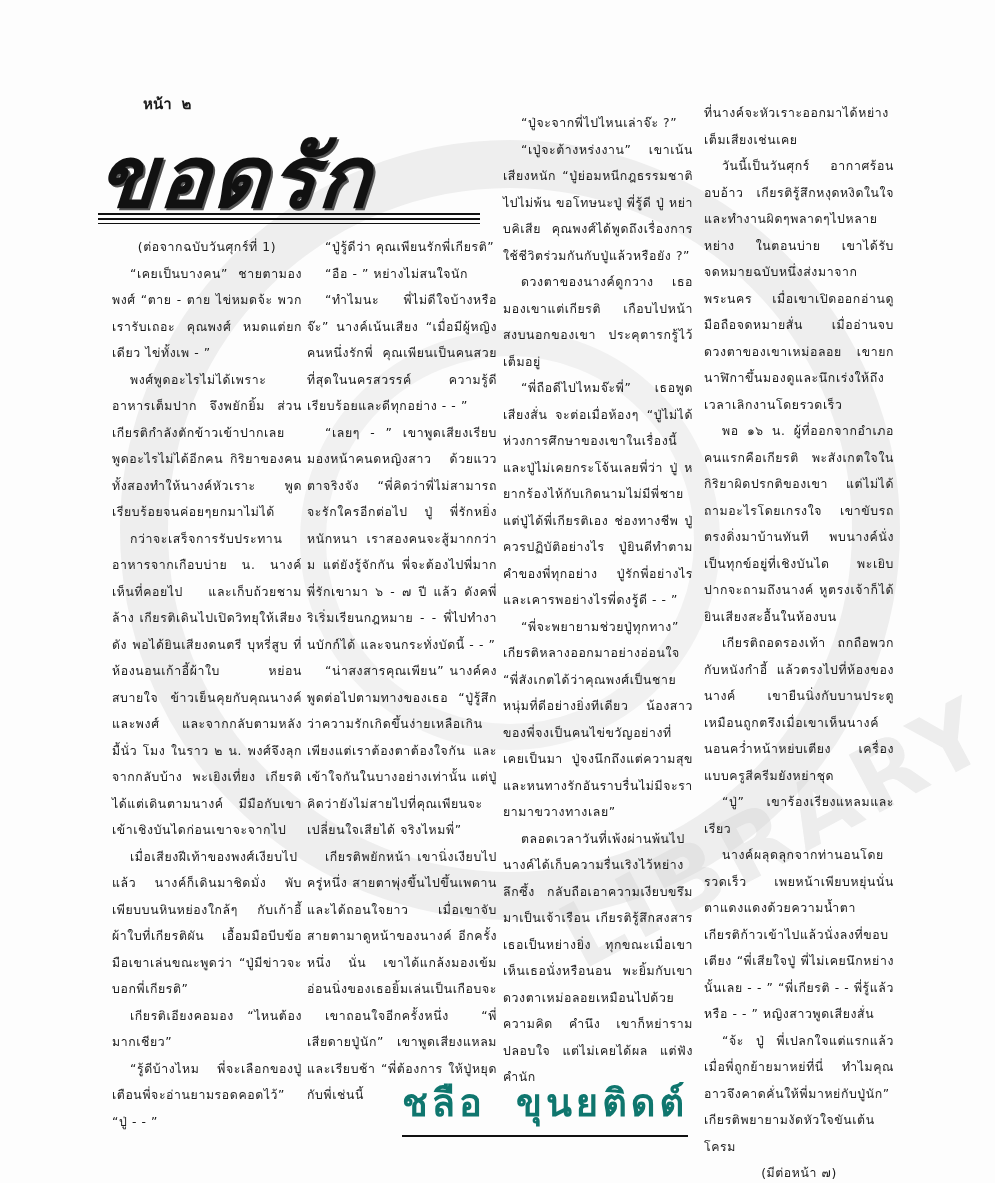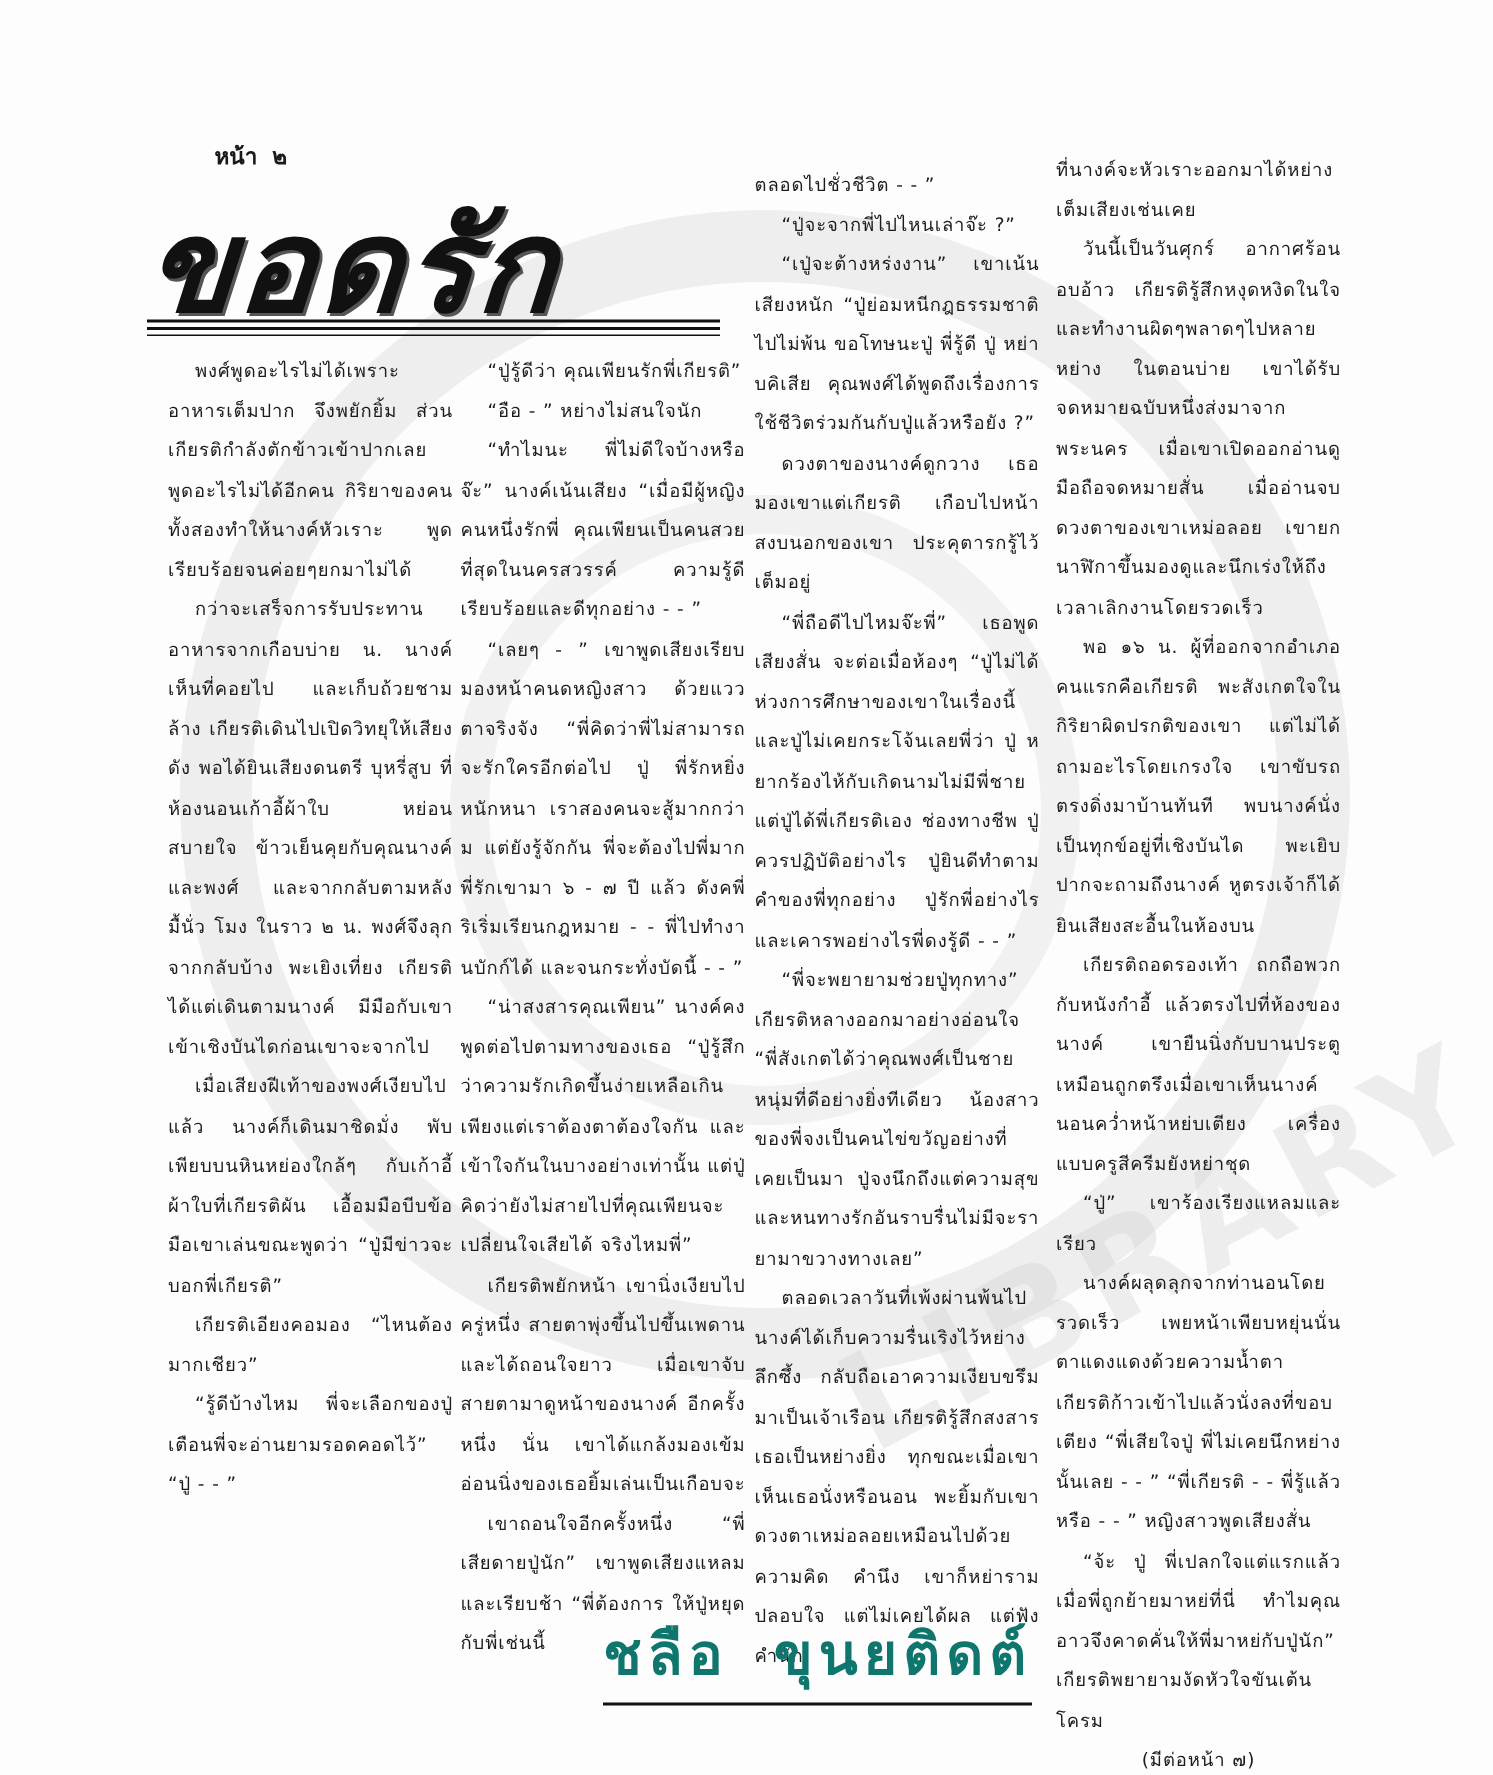--- a/index.html
+++ b/index.html
@@ -61,39 +61,40 @@
 <div class="page-no">
   <b>หน้า</b><span>๒</span>
 </div>
 
 <div class="title">ขอดรัก</div>
 <div class="title-rule"></div>
 <div class="title-rule r2"></div>
 <div class="title-rule r3"></div>
 
 <div class="col c1">
+  <p class="ni cont">(ต่อจากฉบับวันศุกร์ที่ 1)</p>
+  <p>“เคยเป็นบางคน” ชายตามองพงศ์ “ตาย - ตาย ไข่หมดจ้ะ พวกเรารับเถอะ คุณพงศ์ หมดแต่ยกเดียว ไข่ทั้งเพ - ”</p>
   <p>พงศ์พูดอะไรไม่ได้เพราะอาหารเต็มปาก จึงพยักยิ้ม ส่วนเกียรติกำลังตักข้าวเข้าปากเลยพูดอะไรไม่ได้อีกคน กิริยาของคนทั้งสองทำให้นางค์หัวเราะ พูดเรียบร้อยจนค่อยๆยกมาไม่ได้</p>
   <p>กว่าจะเสร็จการรับประทานอาหารจากเกือบบ่าย น. นางค์เห็นที่คอยไป และเก็บถ้วยชามล้าง เกียรติเดินไปเปิดวิทยุให้เสียงดัง พอได้ยินเสียงดนตรี บุหรี่สูบ ที่ห้องนอนเก้าอี้ผ้าใบ หย่อนสบายใจ ข้าวเย็นคุยกับคุณนางค์และพงศ์ และจากกลับตามหลังมื้นั่ว โมง ในราว ๒ น. พงศ์จึงลุกจากกลับบ้าง พะเยิงเที่ยง เกียรติได้แต่เดินตามนางค์ มีมือกับเขาเข้าเชิงบันไดก่อนเขาจะจากไป</p>
   <p>เมื่อเสียงฝีเท้าของพงศ์เงียบไปแล้ว นางค์ก็เดินมาชิดมั่ง พับเพียบบนหินหย่องใกล้ๆ กับเก้าอี้ผ้าใบที่เกียรติผัน เอื้อมมือบีบข้อมือเขาเล่นขณะพูดว่า “ปู่มีข่าวจะบอกพี่เกียรติ”</p>
   <p>เกียรติเอียงคอมอง “ไหนต้องมากเชียว”</p>
   <p>“รู้ดีบ้างไหม พี่จะเลือกของปู่ เตือนพี่จะอ่านยามรอดคอดไว้” “ปู่ - - ”</p>
 </div>
 
 <div class="col c2">
   <p>“ปู่รู้ดีว่า คุณเพียนรักพี่เกียรติ”</p>
   <p>“อือ - ” หย่างไม่สนใจนัก</p>
   <p>“ทำไมนะ พี่ไม่ดีใจบ้างหรือจ๊ะ” นางค์เน้นเสียง “เมื่อมีผู้หญิงคนหนึ่งรักพี่ คุณเพียนเป็นคนสวยที่สุดในนครสวรรค์ ความรู้ดี เรียบร้อยและดีทุกอย่าง - - ”</p>
   <p>“เลยๆ - ” เขาพูดเสียงเรียบ มองหน้าคนดหญิงสาว ด้วยแววตาจริงจัง “พี่คิดว่าพี่ไม่สามารถจะรักใครอีกต่อไป ปู่ พี่รักหยิ่งหนักหนา เราสองคนจะสู้มากกว่าม แต่ยังรู้จักกัน พี่จะต้องไปพี่มาก พี่รักเขามา ๖ - ๗ ปี แล้ว ดังคพี่ริเริ่มเรียนกฎหมาย - - พี่ไปทำงานบักก์ได้ และจนกระทั่งบัดนี้ - - ”</p>
   <p>“น่าสงสารคุณเพียน” นางค์คงพูดต่อไปตามทางของเธอ “ปู่รู้สึกว่าความรักเกิดขึ้นง่ายเหลือเกิน เพียงแต่เราต้องตาต้องใจกัน และเข้าใจกันในบางอย่างเท่านั้น แต่ปู่คิดว่ายังไม่สายไปที่คุณเพียนจะเปลี่ยนใจเสียได้ จริงไหมพี่”</p>
   <p>เกียรติพยักหน้า เขานิ่งเงียบไปครู่หนึ่ง สายตาพุ่งขึ้นไปขึ้นเพดาน และได้ถอนใจยาว เมื่อเขาจับสายตามาดูหน้าของนางค์ อีกครั้งหนึ่ง นั่น เขาได้แกล้งมองเข้มอ่อนนิ่งของเธอยิ้มเล่นเป็นเกือบจะ</p>
   <p>เขาถอนใจอีกครั้งหนึ่ง “พี่เสียดายปู่นัก” เขาพูดเสียงแหลมและเรียบช้า “พี่ต้องการ ให้ปู่หยุดกับพี่เช่นนี้</p>
 </div>
 
 <div class="col c3">
-  <p class="ni">ตลอดไปชั่วชีวิต - - ”</p>
   <p>“ปู่จะจากพี่ไปไหนเล่าจ๊ะ ?”</p>
   <p>“เปู่จะต้างหร่งงาน” เขาเน้นเสียงหนัก “ปู่ย่อมหนีกฎธรรมชาติไปไม่พ้น ขอโทษนะปู่ พี่รู้ดี ปู่ หย่าบคิเสีย คุณพงศ์ได้พูดถึงเรื่องการใช้ชีวิตร่วมกันกับปู่แล้วหรือยัง ?”</p>
   <p>ดวงตาของนางค์ดูกวาง เธอมองเขาแต่เกียรติ เกือบไปหน้าสงบนอกของเขา ประคุตารกรู้ไว้เต็มอยู่</p>
   <p>“พี่ถือดีไปไหมจ๊ะพี่” เธอพูดเสียงสั่น จะต่อเมื่อห้องๆ “ปู่ไม่ได้ห่วงการศึกษาของเขาในเรื่องนี้ และปู่ไม่เคยกระโจ้นเลยพี่ว่า ปู่ หยากร้องไห้กับเกิดนามไม่มีพี่ชาย แต่ปู่ได้พี่เกียรติเอง ช่องทางชีพ ปู่ควรปฏิบัติอย่างไร ปู่ยินดีทำตามคำของพี่ทุกอย่าง ปู่รักพี่อย่างไร และเคารพอย่างไรพี่ดงรู้ดี - - ”</p>
   <p>“พี่จะพยายามช่วยปู่ทุกทาง” เกียรติหลางออกมาอย่างอ่อนใจ “พี่สังเกตได้ว่าคุณพงศ์เป็นชายหนุ่มที่ดีอย่างยิ่งทีเดียว น้องสาวของพี่จงเป็นคนไข่ขวัญอย่างที่เคยเป็นมา ปู่จงนึกถึงแต่ความสุขและหนทางรักอันราบรื่นไม่มีจะรายามาขวางทางเลย”</p>
   <p>ตลอดเวลาวันที่เพ้งผ่านพ้นไปนางค์ได้เก็บความรื่นเริงไว้หย่างลึกซึ้ง กลับถือเอาความเงียบขรึมมาเป็นเจ้าเรือน เกียรติรู้สึกสงสารเธอเป็นหย่างยิ่ง ทุกขณะเมื่อเขาเห็นเธอนั่งหรือนอน พะยิ้มกับเขา ดวงตาเหม่อลอยเหมือนไปด้วยความคิด คำนึง เขาก็หย่ารามปลอบใจ แต่ไม่เคยได้ผล แต่ฟังคำนัก</p>
 </div>
 
 <div class="col c4">
   <p class="ni">ที่นางค์จะหัวเราะออกมาได้หย่างเต็มเสียงเช่นเคย</p>

